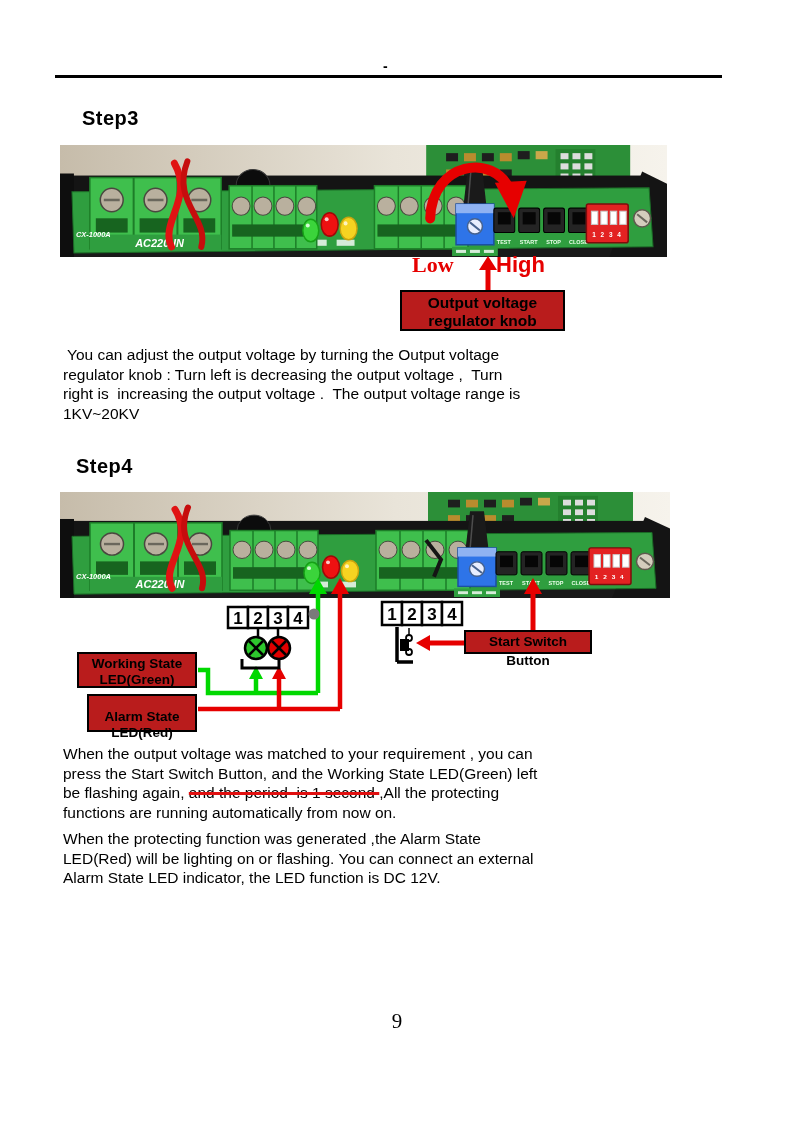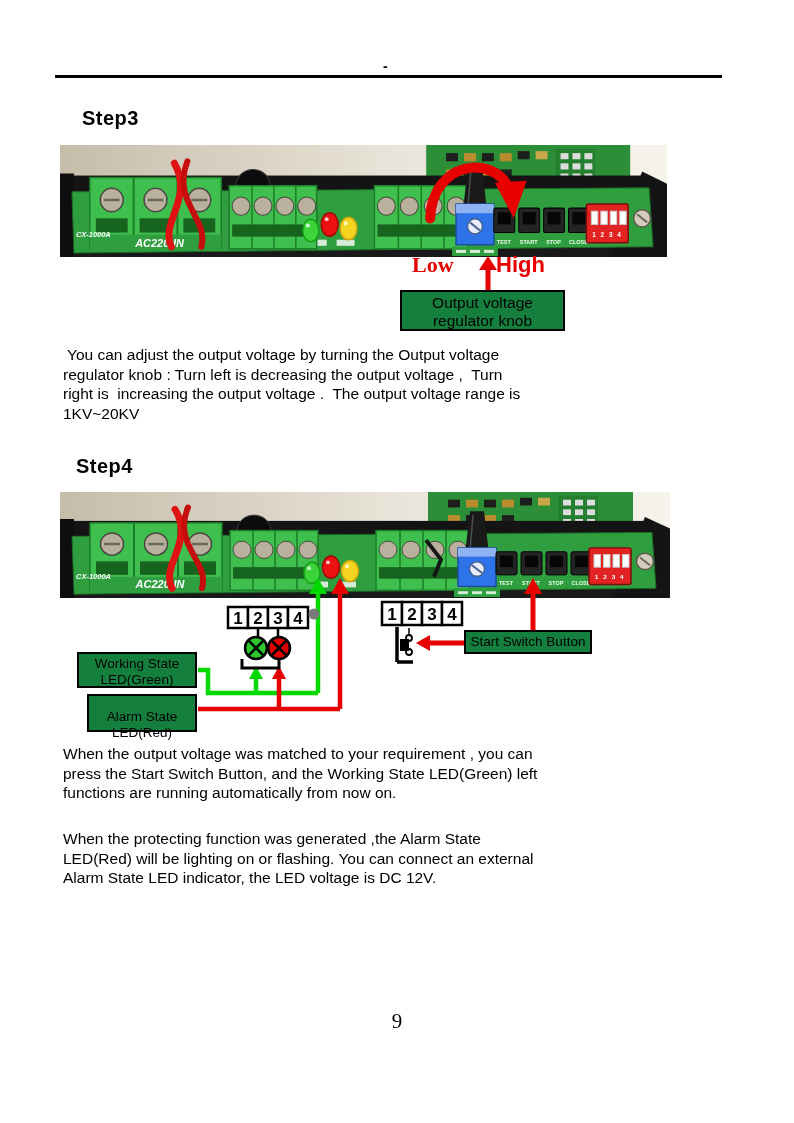--- a/index.html
+++ b/index.html
@@ -23,22 +23,22 @@
   #photo1 { left:60px; top:145px; width:607px; height:112px; }
   #photo2 { left:60px; top:492px; width:610px; height:106px; }
   .photo svg { display:block; width:100%; height:100%; }
 
   .redtext { color:#e60000; font-weight:bold; font-size:22px; }
   #low-label  { left:412px; top:252px;font-family:Liberation Serif, serif; }
   #high-label { left:496px; top:252px; }
   #lowhigh-arrow { left:472px; top:255px; width:32px; height:38px; }
 
   .callout {
-    background:#15803d; border:2.5px solid #000; text-align:center;
-    font-weight:normal; z-index:6;
+    background:#b91c1c; border:2.5px solid #000; text-align:center;
+    font-weight:bold; z-index:6;
   }
   #knob-box { left:400px; top:290px; width:165px; height:41px;
               font-size:15.5px; line-height:18px; padding-top:2px; }
   #working-box { left:77px;  top:652px; width:120px; height:36px;
               font-size:13.5px; line-height:16px; padding-top:2px; }
   #alarm-box   { left:87px;  top:694px; width:110px; height:38px;
               font-size:13.5px; line-height:16px; padding-top:13px; }
   #start-box   { left:464px; top:630px; width:128px; height:24px;
               font-size:13.5px; line-height:19px; }
 
@@ -439,24 +439,25 @@
   </div>
   <div id="alarm-box" class="abs callout">
     <div>Alarm State</div>
     <div>LED(Red)</div>
   </div>
   <div id="start-box" class="abs callout">Start Switch Button</div>
 
   <div id="para1" class="abs body-text">
     <div class="pre">When the output voltage was matched to your requirement , you can</div>
     <div class="pre">press the Start Switch Button, and the Working State LED(Green) left</div>
+    <div class="pre"><span>be flashing again, </span><span class="struck">and the period  is 1 second </span><span>,All the protecting</span></div>
     <div class="pre">functions are running automatically from now on.</div>
   </div>
 
   <div id="para2" class="abs body-text">
     <div class="pre">When the protecting function was generated ,the Alarm State</div>
     <div class="pre">LED(Red) will be lighting on or flashing. You can connect an external</div>
-    <div class="pre">Alarm State LED indicator, the LED voltage is DC 12V.</div>
+    <div class="pre">Alarm State LED indicator, the LED function is DC 12V.</div>
   </div>
 
   <div id="page-number" class="abs">9</div>
 
 </div>
 
 </body></html>

